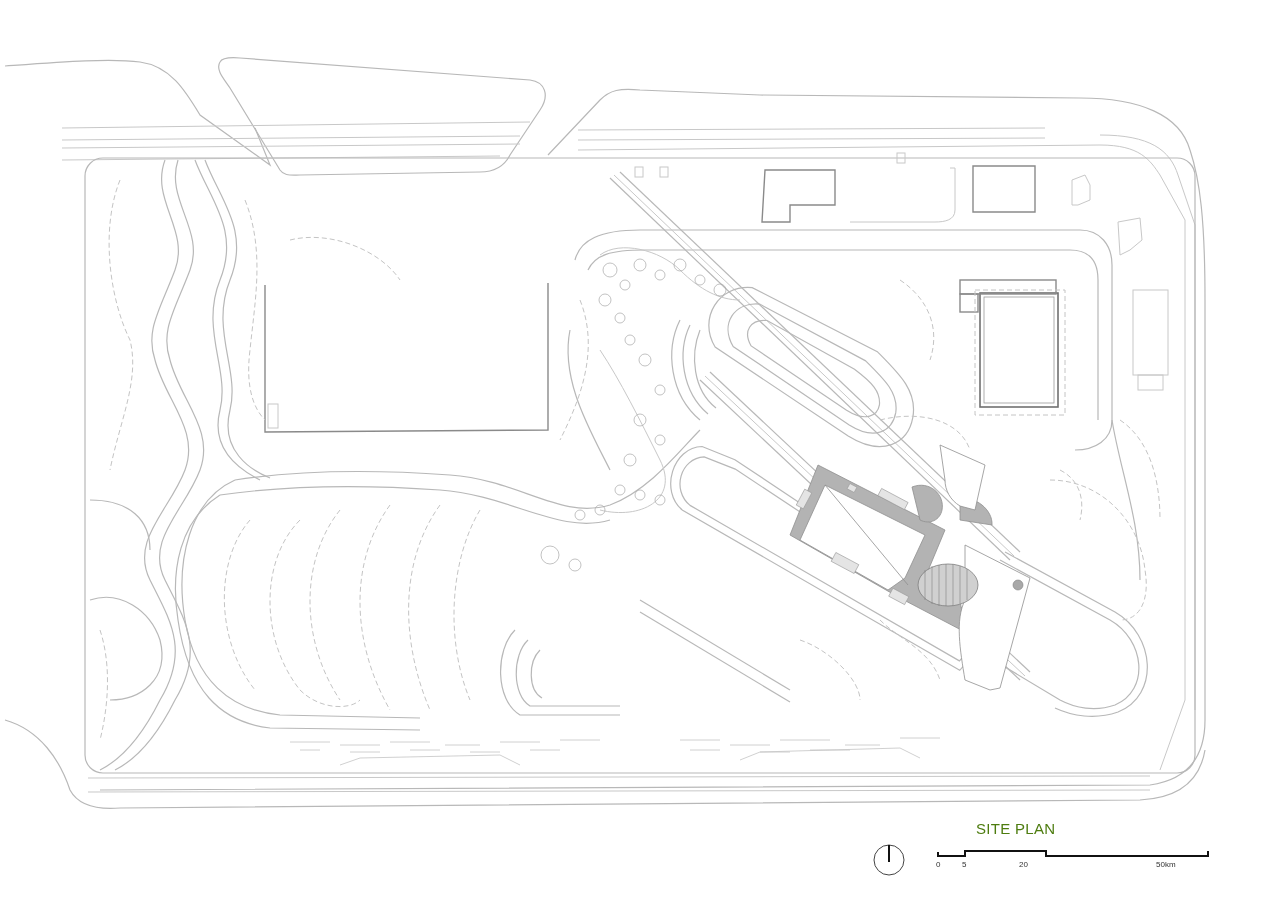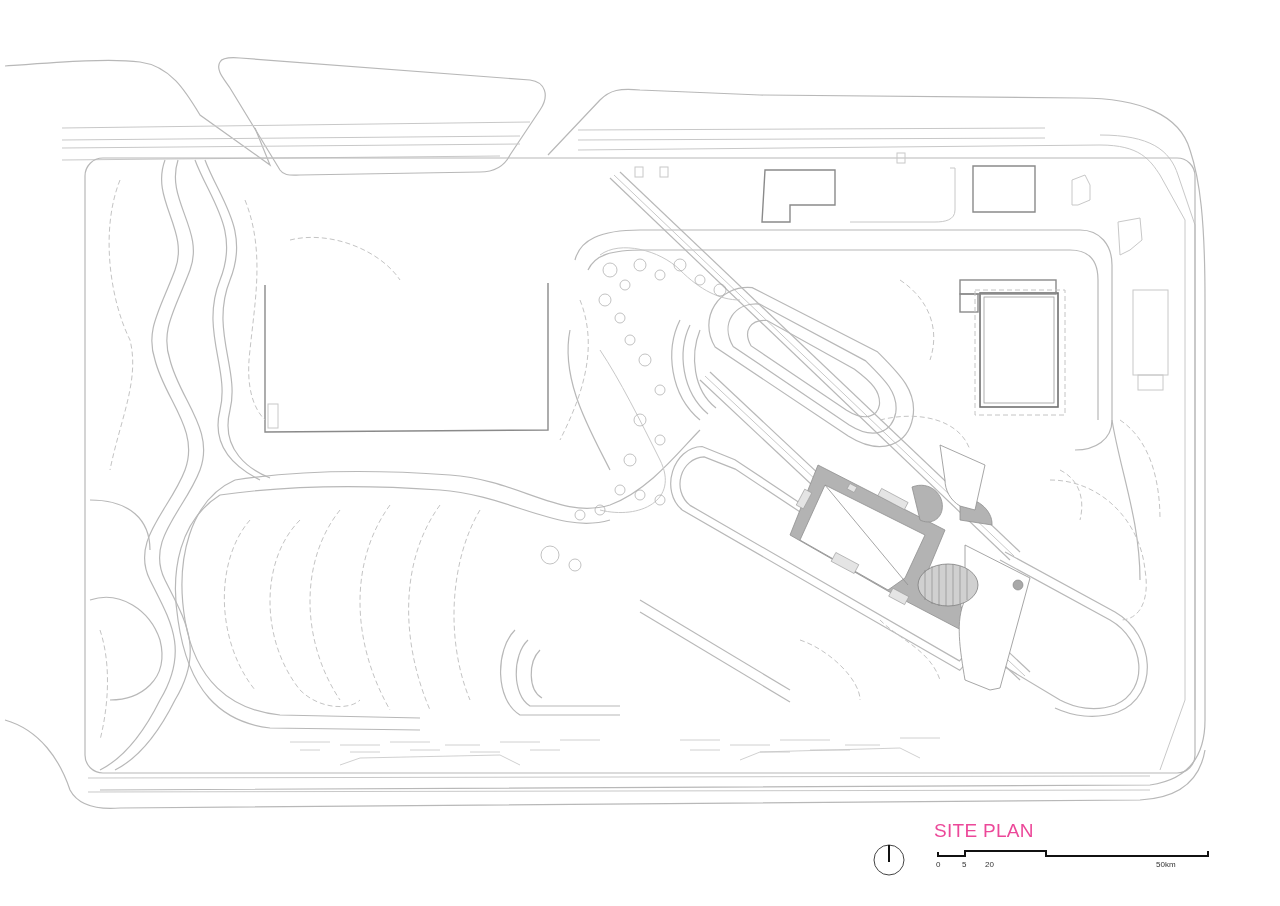--- a/index.html
+++ b/index.html
@@ -4,21 +4,21 @@
 <style>
   html,body{margin:0;padding:0;background:#ffffff;}
   body{width:1280px;height:906px;position:relative;overflow:hidden;font-family:"Liberation Sans",sans-serif;}
   #plan{position:absolute;left:0;top:0;}
   .l{fill:none;stroke:#b8b8b8;stroke-width:1.2;}
   .lt{fill:none;stroke:#c8c8c8;stroke-width:1;}
   .ld{fill:none;stroke:#c4c4c4;stroke-width:1;stroke-dasharray:5 3;}
   .lk{fill:none;stroke:#8a8a8a;stroke-width:1.4;}
   .gray{fill:#b3b3b3;stroke:#8f8f8f;stroke-width:0.8;}
   .dot{fill:#e4e4e4;stroke:#9a9a9a;stroke-width:0.6;}
-  .title{position:absolute;left:934px;top:820px;font-size:19px;color:#ec4899;letter-spacing:0.3px;}
+  .title{position:absolute;left:976px;top:820px;font-size:15px;color:#4d7c0f;letter-spacing:0.3px;}
   .tick{position:absolute;top:860px;font-size:8px;color:#333;}
 </style>
 </head>
 <body>
 
 <svg id="plan" width="1280" height="906" viewBox="0 0 1280 906" xmlns="http://www.w3.org/2000/svg">
 
   <g>
     <path class="l" d="M5 66 C60 62 110 58 140 62 C170 66 185 90 200 115 L270 165 L255 128"></path>
     <path class="l" d="M220 62 C215 70 225 80 230 88 L280 170 C284 176 290 175 300 175 L480 172 C495 172 505 165 510 155 L540 110 C550 95 545 82 530 80 L240 58 C228 57 222 58 220 62 Z"></path>
@@ -210,14 +210,14 @@
   </g>
 
   <g stroke="#111" fill="none">
     <path d="M938 852 L938 856 L965 856 L965 851 L1046 851 L1046 856 L1208 856 L1208 851" stroke-width="2"></path>
   </g>
 </svg>
 
 <div class="title">SITE PLAN</div>
 <div class="tick" style="left:936px">0</div>
 <div class="tick" style="left:962px">5</div>
-<div class="tick" style="left:985px">20</div>
+<div class="tick" style="left:1019px">20</div>
 <div class="tick" style="left:1156px">50km</div>
 
 </body></html>

